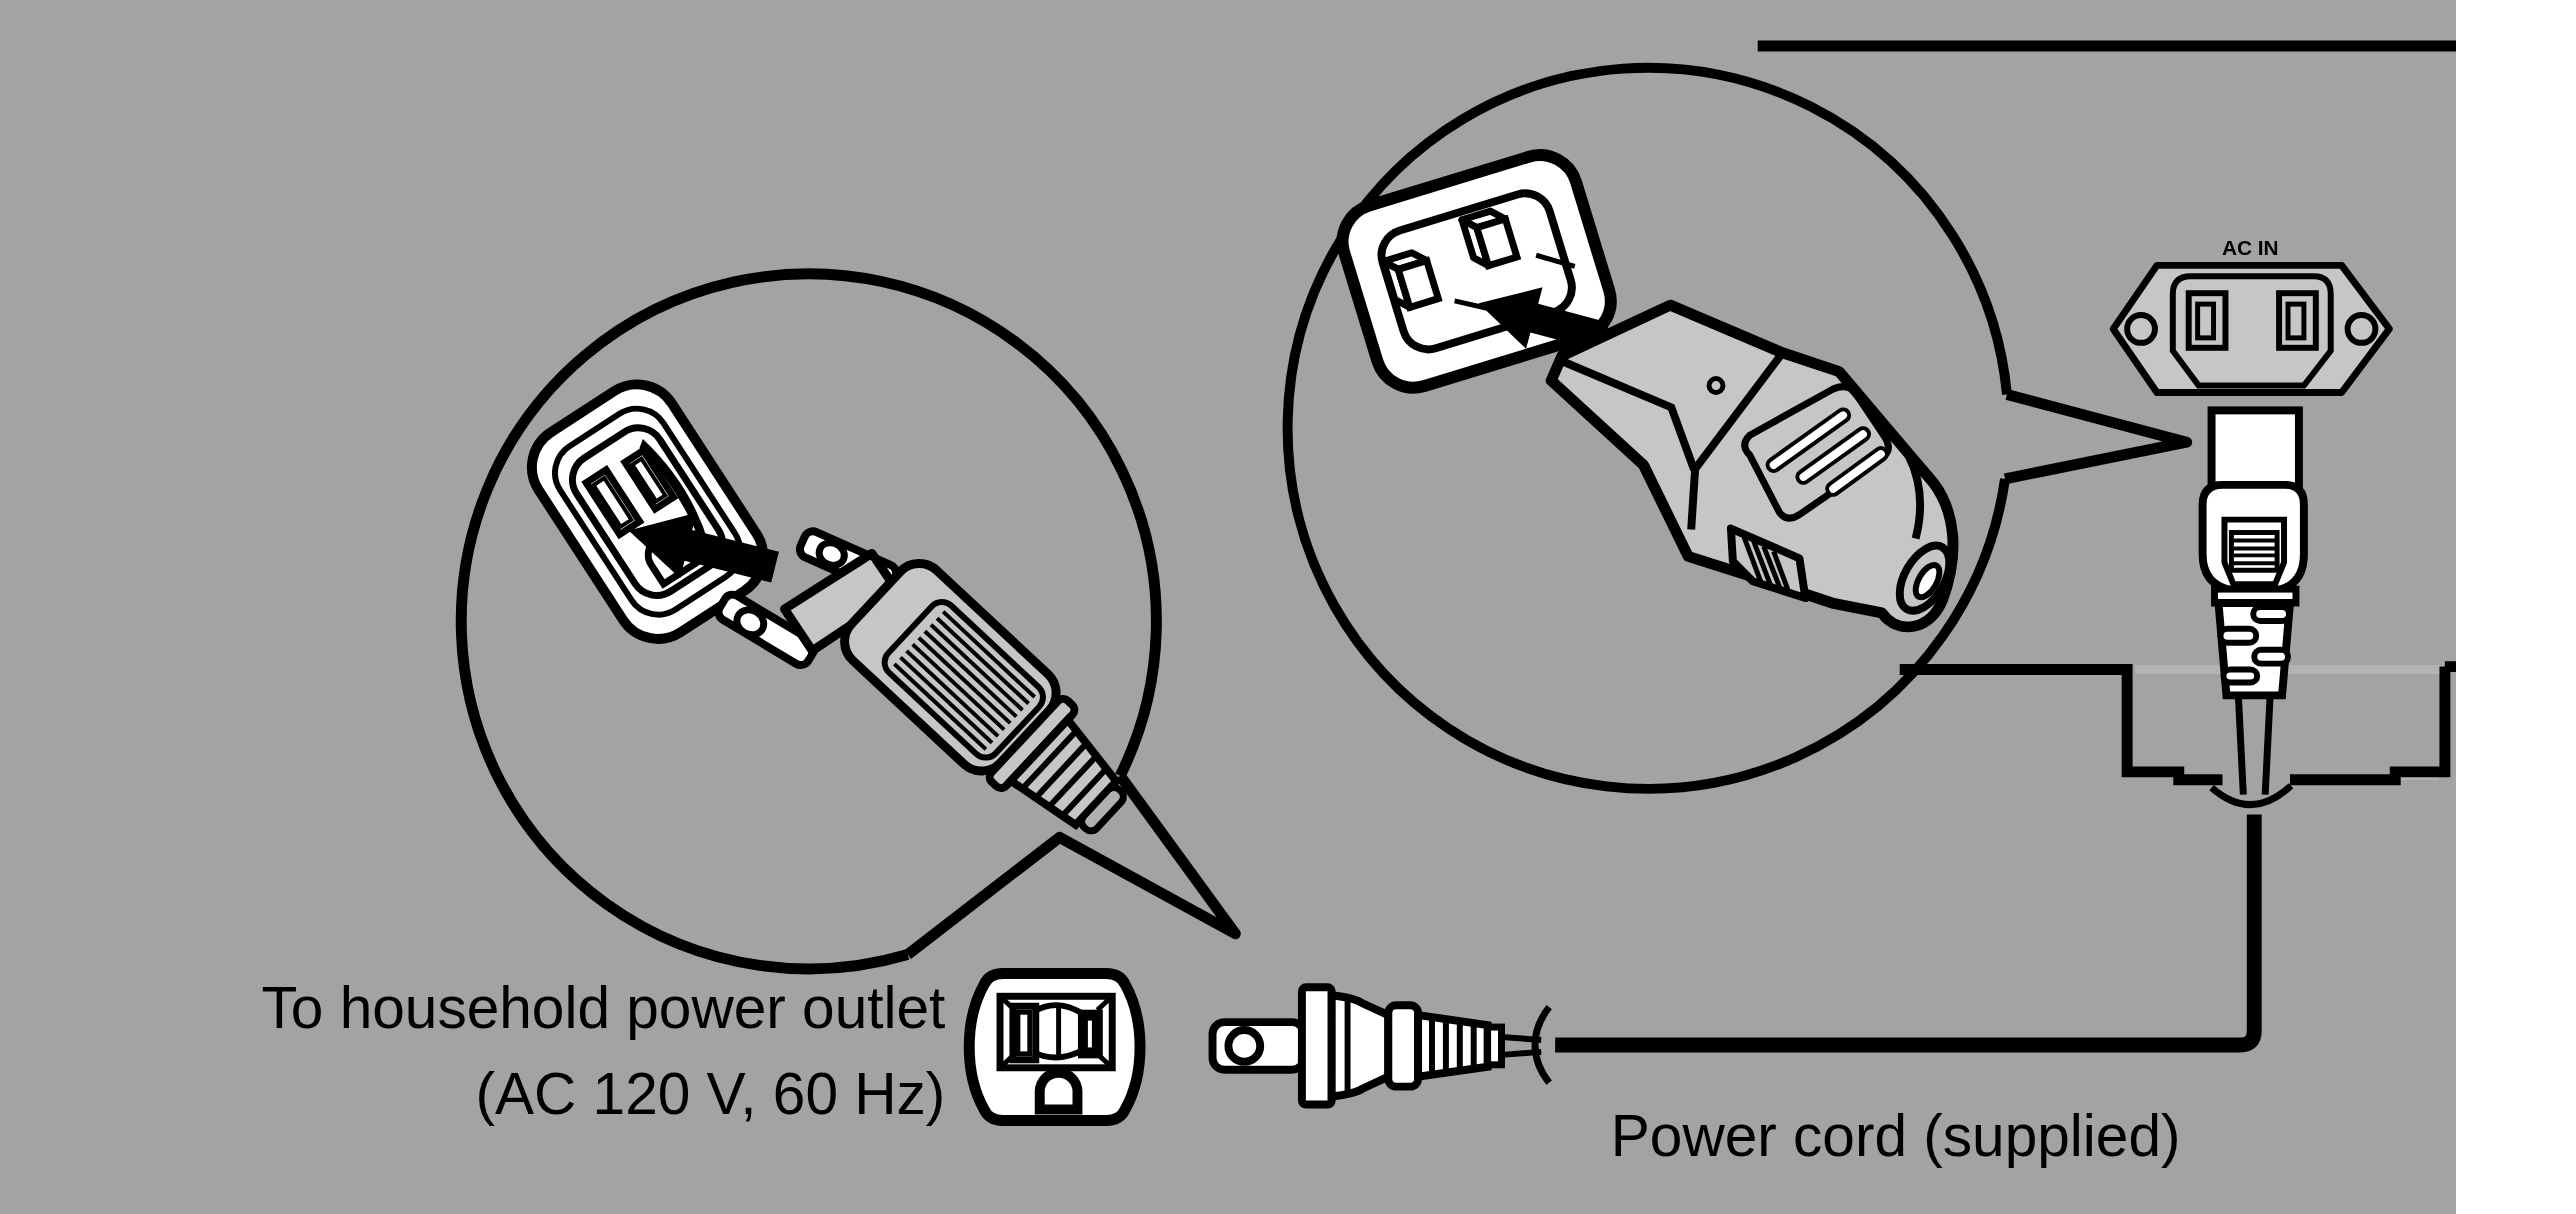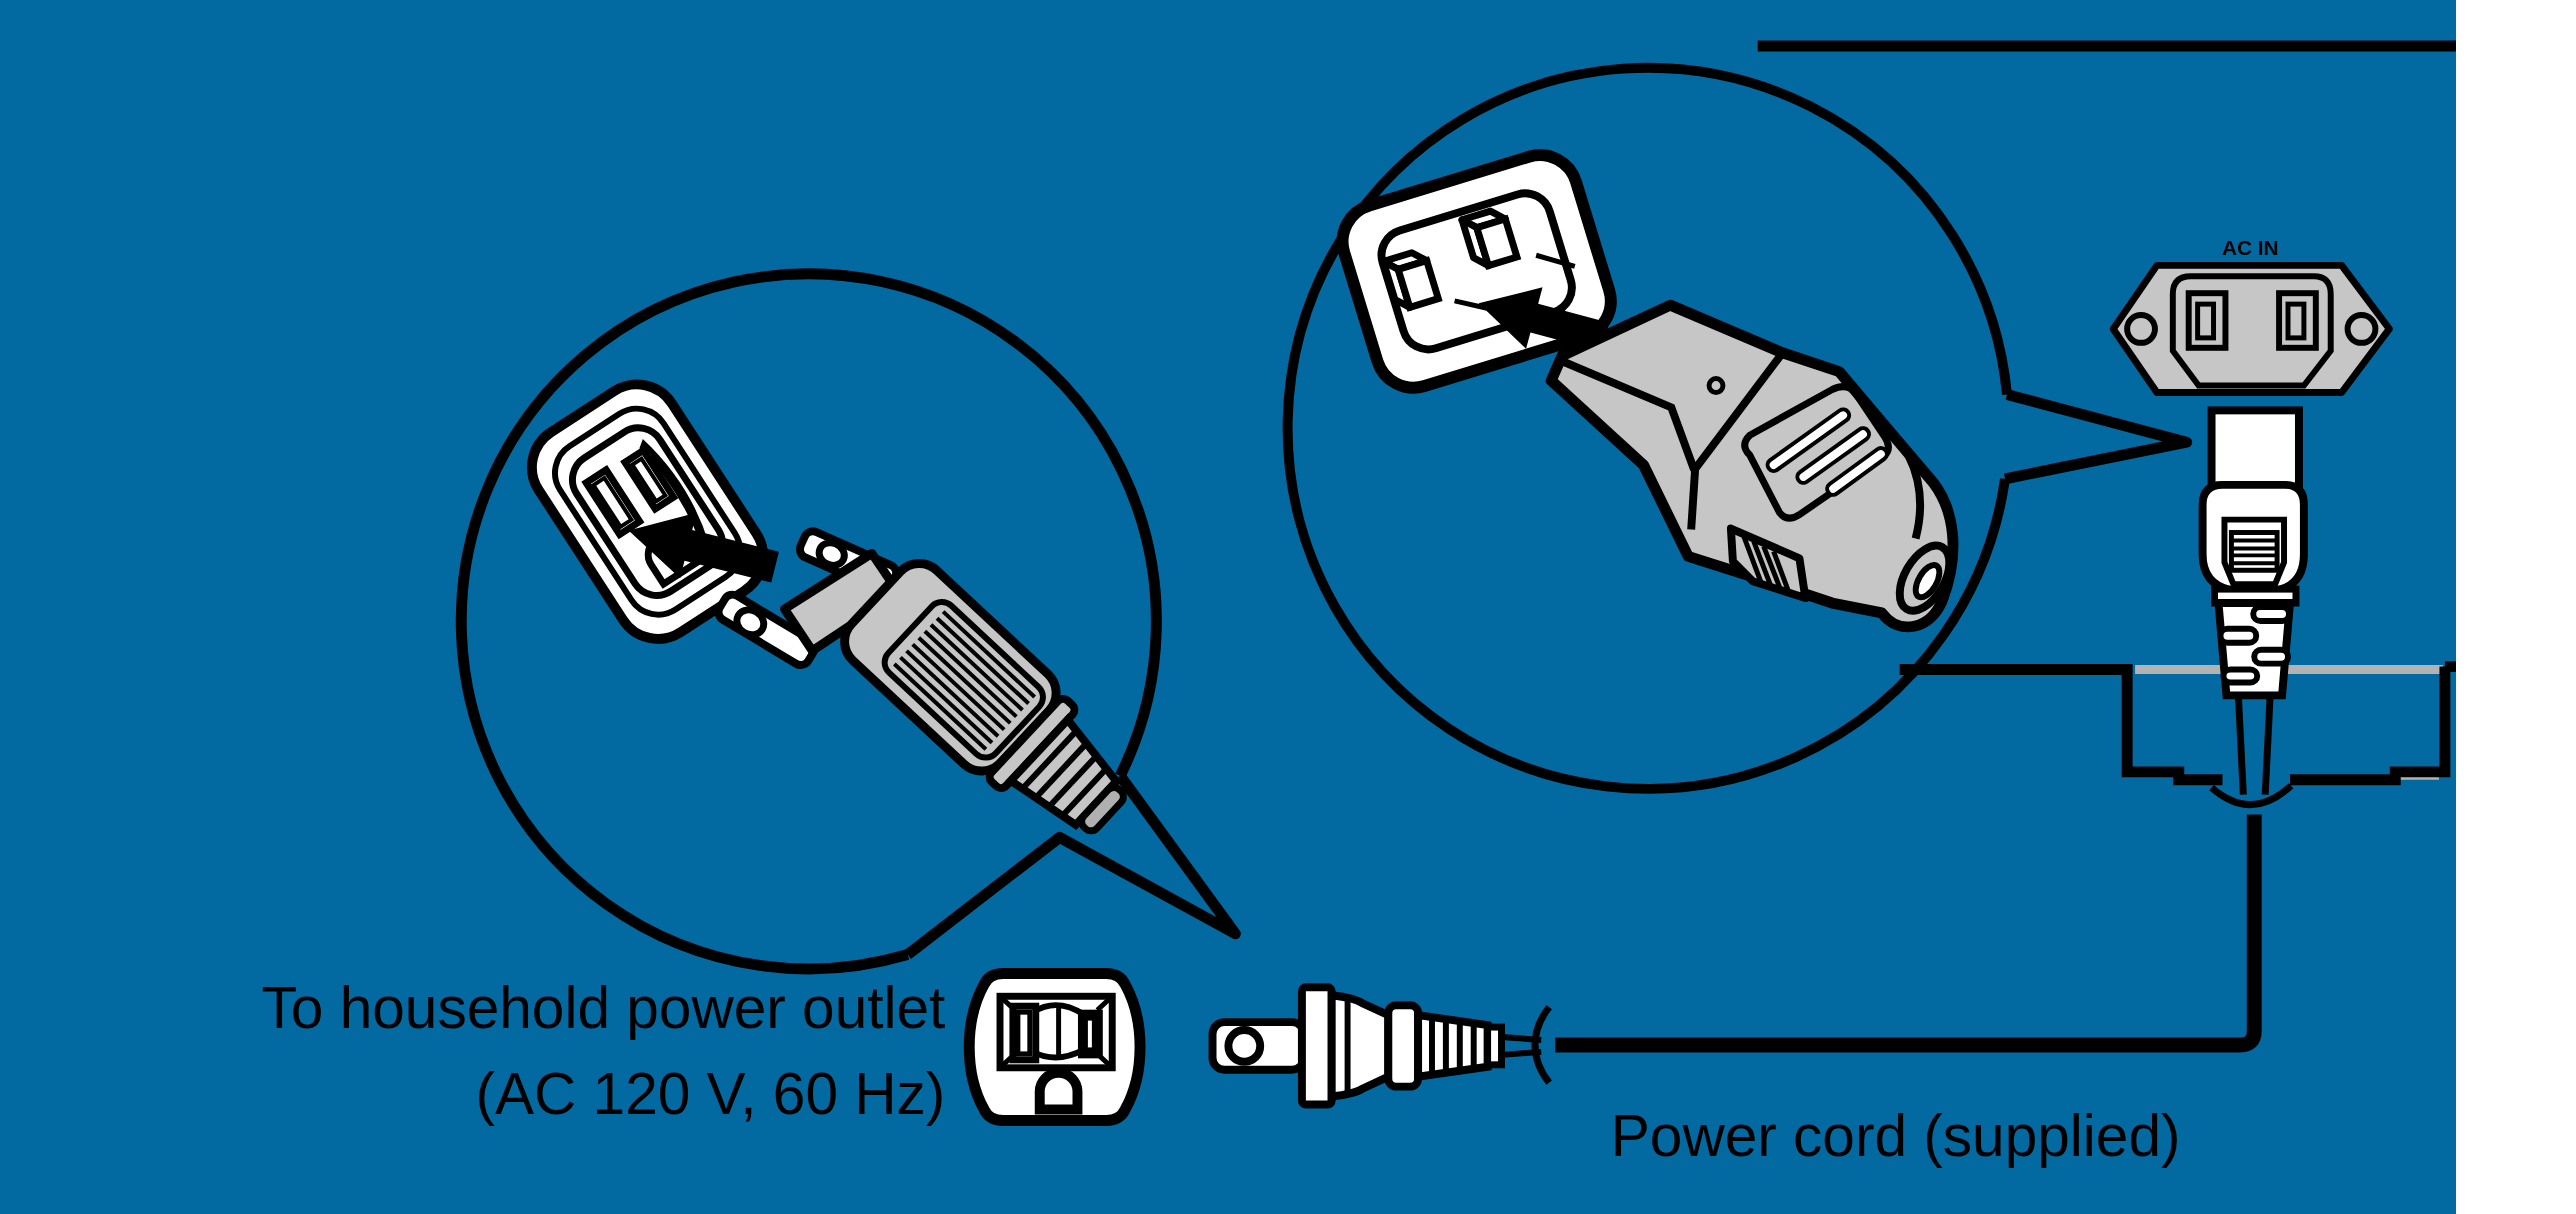--- a/index.html
+++ b/index.html
@@ -1,16 +1,16 @@
 <!DOCTYPE html>
 <html><head>
 <meta charset="utf-8">
 <style>
   html,body{margin:0;padding:0;background:#fff;}
-  #stage{width:2456px;height:1215px;position:relative;background:#0369a1;overflow:hidden;}
+  #stage{width:2456px;height:1215px;position:relative;background:#a3a3a3;overflow:hidden;}
   svg{display:block;}
   .ln{fill:none;stroke:#000;}
   .wh{fill:#fff;stroke:#000;}
   .gy{fill:#c6c6c6;stroke:#000;}
   .blk{fill:#000;stroke:none;}
   .gyl{fill:none;stroke:#b3b3b3;}
   .cap{font:59px "Liberation Sans", sans-serif;fill:#000;}
   .acin{font:bold 21px "Liberation Sans", sans-serif;fill:#000;}
 </style>
 </head>

